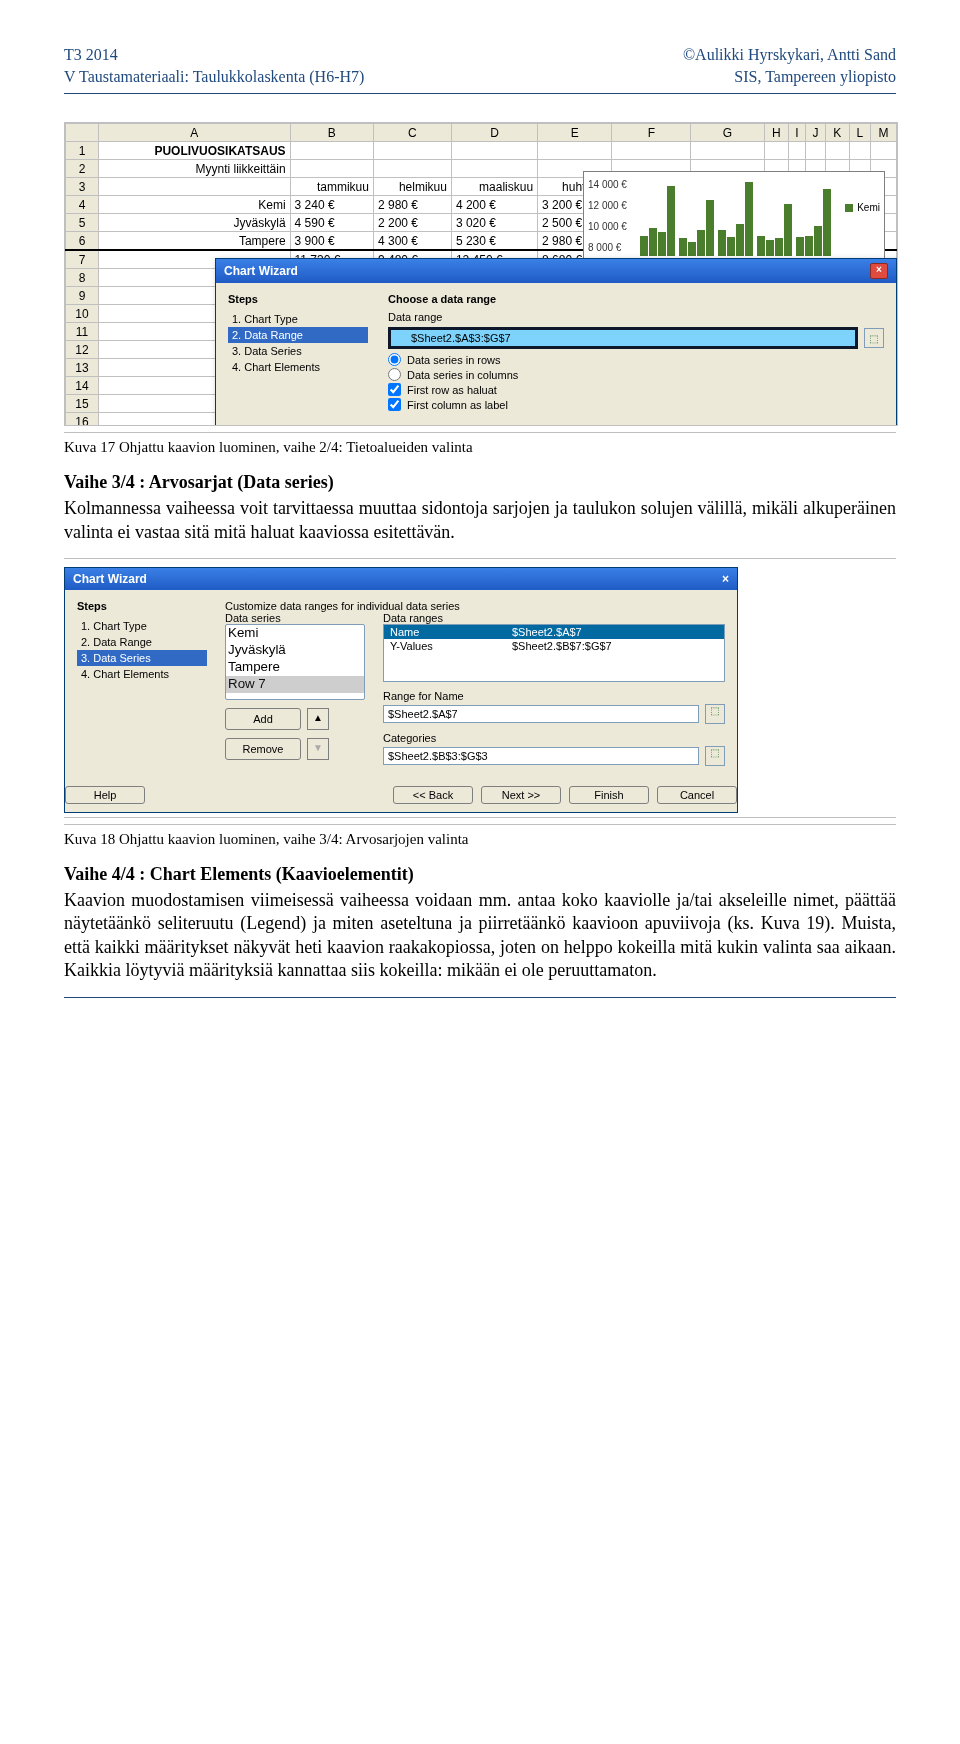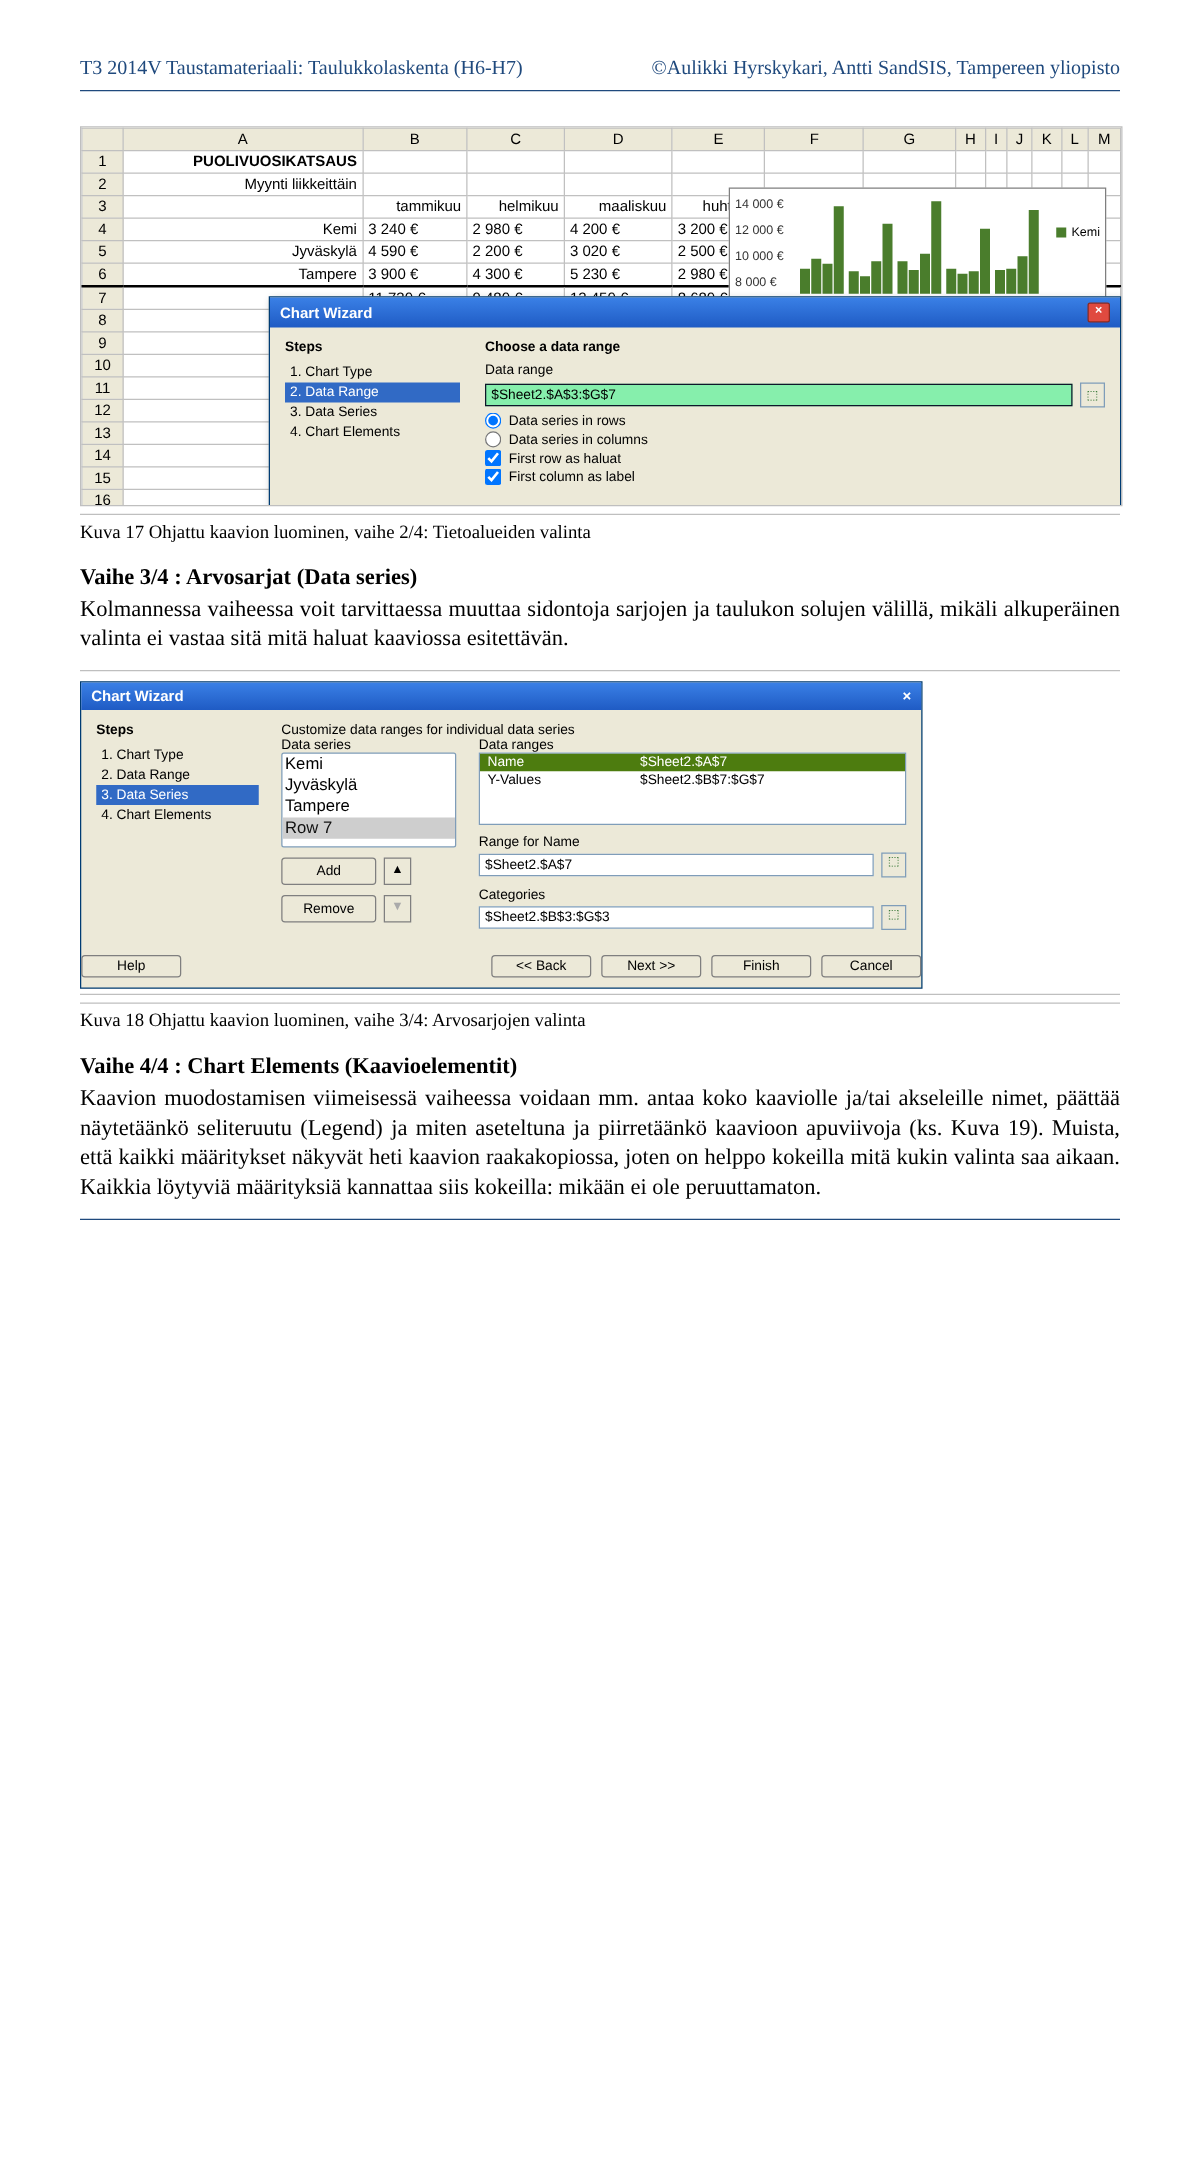--- a/index.html
+++ b/index.html
@@ -1,18 +1,18 @@
 <!DOCTYPE html>
 <html><head>
 <meta charset="utf-8">
 <style>
 html,body{margin:0;padding:0;font-family:"Times New Roman",serif;background:#fff;color:#000;width:960px}
 .page{padding:44px 64px 44px 64px}
 .hdr{display:flex;justify-content:space-between;color:#1f497d;font-size:16px;line-height:1.35}
-.hdr .left,.hdr .right{display:flex;flex-direction:row}
+.hdr .left,.hdr .right{display:flex;flex-direction:column}
 .hdr .right{align-items:flex-end}
 hr.rule{border:none;border-top:1px solid #1f497d;margin:6px 0 28px 0}
 
 .sheet-wrap{border:1px solid #bfbfbf;padding:0;width:832px;margin-bottom:4px;overflow:hidden;height:302px;position:relative;background:#fff;font-family:Tahoma,Arial,sans-serif;font-size:12px}
 .sheet-wrap table{border-collapse:collapse;width:100%}
 .sheet-wrap td,.sheet-wrap th{border:1px solid #c0c0c0;height:17px;padding:0 4px;white-space:nowrap;font-weight:normal;background:#fff}
 .sheet-wrap th{background:#ece9d8;text-align:center}
 .sheet-wrap .rowhdr{background:#ece9d8;text-align:center;width:24px}
 .sheet-wrap .txt{text-align:right}
 .sheet-wrap .num{}
@@ -30,21 +30,21 @@
 .dlg .titlebar{background:linear-gradient(to bottom,#3a80e6,#1f5bc4);color:#fff;padding:4px 8px;font-weight:bold;font-size:12px;display:flex;justify-content:space-between;align-items:center}
 .dlg .close{width:16px;height:14px;background:#e04a3f;border:1px solid #8a2a22;color:#fff;text-align:center;font-size:10px;line-height:12px;font-weight:bold;border-radius:2px}
 .dlg .body{display:flex;padding:10px 12px;gap:20px}
 .dlg .steps{width:140px}
 .dlg .steps .h{font-weight:bold;margin-bottom:6px}
 .dlg .steps .step{padding:2px 4px}
 .dlg .steps .sel{background:#316ac5;color:#fff}
 .dlg .form{flex:1}
 .dlg .form .h{font-weight:bold;margin-bottom:6px}
 .dlg .inp{display:flex;align-items:center;gap:6px;margin:4px 0}
-.dlg .inp input[type=text]{flex:1;border:1px solid #0f172a;padding:2px 4px;font:inherit;background:#86efac}
+.dlg .inp input[type=text]{flex:1;border:3px solid #0f172a;padding:2px 20px;font:inherit;background:#7dd3fc}
 .dlg .pick{width:18px;height:18px;border:1px solid #7f9db9;background:#ece9d8;display:flex;align-items:center;justify-content:center;font-size:10px;color:#2a6e2a}
 .dlg .radio,.dlg .chk{display:flex;align-items:flex-end;gap:6px;margin:2px 0}
 .dlg .radio input,.dlg .chk input{margin:0}
 .dlg .btns{padding:8px 12px;display:flex;gap:8px}
 hr.light{border:none;border-top:1px solid #bfbfbf;margin:6px 0}
 .caption{font-size:15px;margin:4px 0 16px 0}
 .h3{font-weight:bold;font-size:18px;margin:10px 0 4px 0}
 .body-p{font-size:18px;line-height:1.3;text-align:justify;margin:2px 0 14px 0}
 
 .dlg2{width:672px;font-family:Tahoma,Arial,sans-serif;font-size:11px;background:#ece9d8;border:1px solid #003c74;margin:8px 0 4px 0}
@@ -55,21 +55,21 @@
 .dlg2 .steps .step{padding:2px 4px}
 .dlg2 .steps .sel{background:#316ac5;color:#fff}
 .dlg2 .mid{width:140px}
 .dlg2 select.series{width:100%;height:76px;border:1px solid #7f9db9;background:#fff}
 .dlg2 .mid .row{display:flex;gap:6px;margin-top:8px}
 .dlg2 .mid button{font:inherit;background:#ece9d8;border:1px solid #7f7f7f;border-radius:3px;padding:1px 0;width:76px}
 .dlg2 .mid .arrow{width:20px;height:20px;border:1px solid #7f7f7f;background:#ece9d8;text-align:center;font-size:10px;line-height:18px}
 .dlg2 .right{flex:1}
 .dlg2 .ranges{background:#fff;border:1px solid #7f9db9;height:56px;padding:0;font-size:11px}
 .dlg2 .ranges .row{display:flex}
-.dlg2 .ranges .row.sel{background:#4d7c0f;color:#fff}
+.dlg2 .ranges .row.sel{background:#0369a1;color:#fff}
 .dlg2 .ranges .c1{width:110px;padding:1px 6px}
 .dlg2 .ranges .c2{flex:1;padding:1px 6px}
 .dlg2 .fld{display:flex;align-items:center;gap:6px;margin:8px 0 2px 0}
 .dlg2 .fld label{width:100px}
 .dlg2 .fld input{flex:1;border:1px solid #7f9db9;padding:2px 4px;font:inherit;background:#fff}
 .dlg2 .fld .pick{width:18px;height:18px;border:1px solid #7f9db9;background:#ece9d8;text-align:center;font-size:10px;color:#2a6e2a}
 .dlg2 .btns{padding:8px 0;display:flex;gap:8px}
 .dlg2 .btns .sp{flex:1}
 .dlg2 button.b{font:inherit;background:#ece9d8;border:1px solid #7f7f7f;border-radius:3px;padding:2px 14px;min-width:80px}
 .footer{text-align:center;color:#1f497d;font-size:16px;margin-top:30px}

